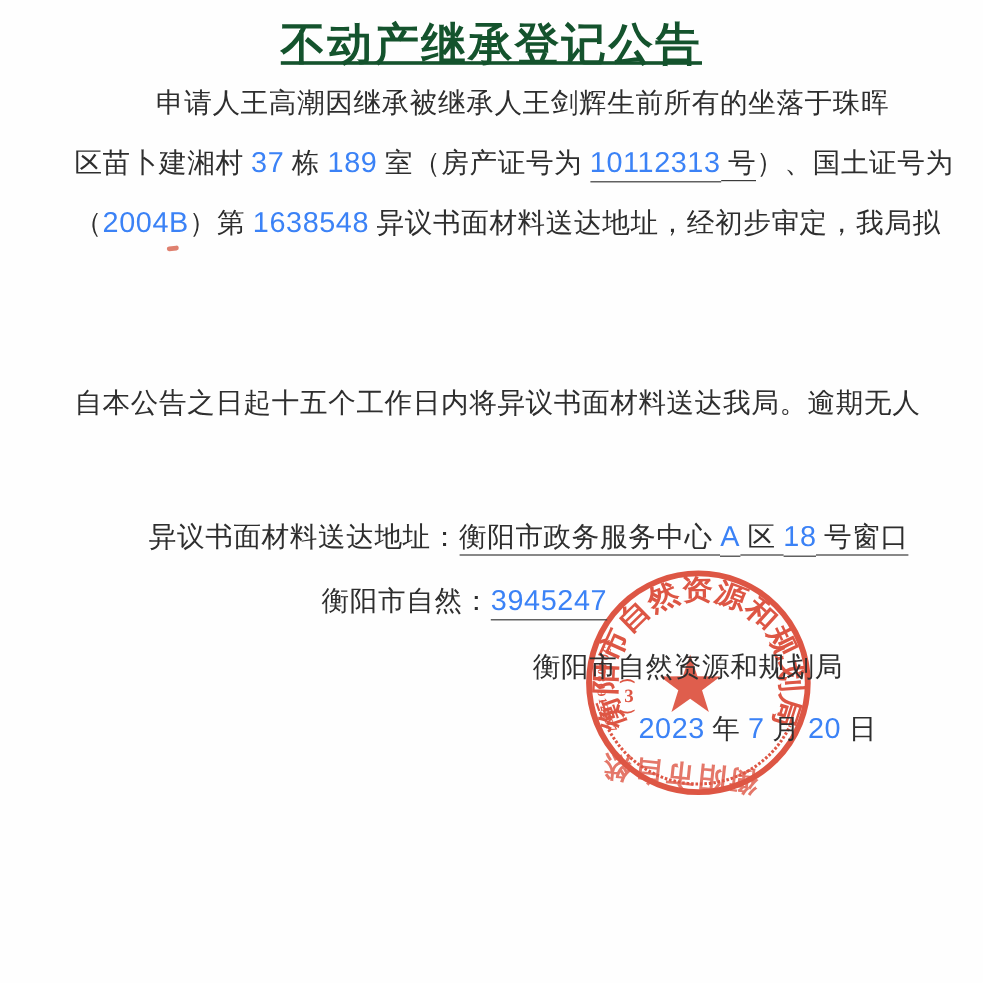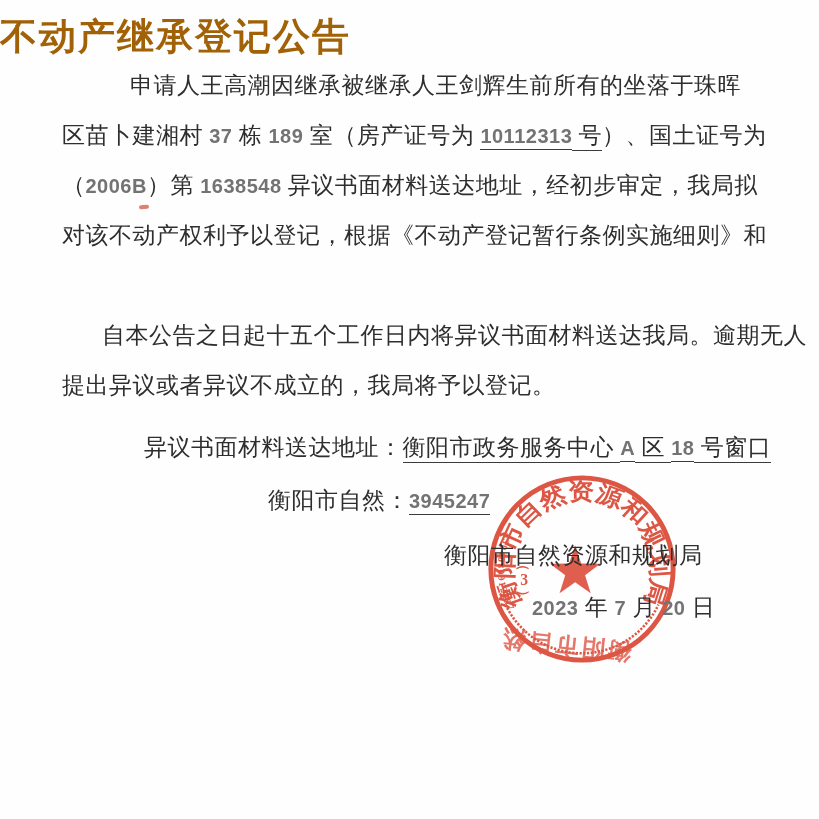--- a/index.html
+++ b/index.html
@@ -12,46 +12,47 @@
     background: #fefefe;
     overflow: hidden;
     font-family: "Liberation Serif", "DejaVu Serif", serif;
     color: var(--ink);
   }
   .doc-title {
     position: absolute;
     top: 12px;
     left: 0;
     width: 100%;
-    text-align: left;
+    text-align: center;
     font-size: 37px;
     font-weight: 700;
     letter-spacing: 2px;
-    color: #a16207;
+    color: #14532d;
     white-space: nowrap;
+    text-decoration: underline;
   }
   .lines-layer {
     position: absolute;
     inset: 0;
     z-index: 2;
   }
   .line {
     position: absolute;
     font-size: 23px;
     line-height: 27px;
     white-space: nowrap;
     color: var(--ink);
     letter-spacing: 0.5px;
     text-align: center;
   }
   .line .num {
     font-family: "Liberation Sans", "DejaVu Sans", sans-serif;
-    font-weight: 700;
-    font-size: 20px;
-    color: #737373;
+    font-weight: 400;
+    font-size: 24px;
+    color: #3b82f6;
     letter-spacing: 0.5px;
   }
   .line .ul {
     border-bottom: 1.6px solid #3b3b3b;
     padding-bottom: 2px;
   }
   .seal-wrap {
     position: absolute;
     left: 484px;
     top: 471px;
@@ -116,25 +117,23 @@
 
       <text class="seal-text" font-size="24" letter-spacing="3" opacity="0.8" text-anchor="middle" transform="translate(84,170) rotate(186)">衡阳市自然</text>
 
       <path d="M 22.05 136.35 A 86 86 0 0 0 177.95 136.35" class="seal-stroke" stroke-width="2.6" stroke-dasharray="2.2 1.6"></path>
     </svg>
   </div>
 
   <div class="lines-layer" id="lines">
       <div class="line" style="top: 72px; left: 130px;"><span>申请人王高潮因继承被继承人王剑辉生前所有的坐落于珠晖</span></div>
       <div class="line" style="top: 122px; left: 62px;"><span>区苗卜建湘村 </span><span class="num">37</span><span> 栋 </span><span class="num">189</span><span> 室（房产证号为 </span><span class="num ul">10112313</span><span class="ul"> 号</span><span>）、国土证号为</span></div>
-      <div class="line" style="top: 172px; left: 62px;"><span>（</span><span class="num">2006B</span><span>）第 </span><span class="num">1638548</span><span> 异议书面材料送达地址，经初步审定，我局拟</span></div>
-      <div class="line" style="top: 222px; left: 62px;"><span>对该不动产权利予以登记，根据《不动产登记暂行条例实施细则》和</span></div>
-      <div class="line" style="top: 322px; left: 62px; margin-left: 40px;"><span>自本公告之日起十五个工作日内将异议书面材料送达我局。逾期无人</span></div>
-      <div class="line" style="top: 372px; left: 62px;"><span>提出异议或者异议不成立的，我局将予以登记。</span></div>
-      <div class="line" style="top: 434px; left: 124px; margin-left: 20px;"><span>异议书面材料送达地址：</span><span class="ul">衡阳市政务服务中心 </span><span class="num ul">A</span><span class="ul"> 区 </span><span class="num ul">18</span><span class="ul"> 号窗口</span></div>
+      <div class="line" style="top: 172px; left: 62px;"><span>（</span><span class="num">2004B</span><span>）第 </span><span class="num">1638548</span><span> 异议书面材料送达地址，经初步审定，我局拟</span></div>
+      <div class="line" style="top: 322px; left: 62px;"><span>自本公告之日起十五个工作日内将异议书面材料送达我局。逾期无人</span></div>
+      <div class="line" style="top: 434px; left: 124px;"><span>异议书面材料送达地址：</span><span class="ul">衡阳市政务服务中心 </span><span class="num ul">A</span><span class="ul"> 区 </span><span class="num ul">18</span><span class="ul"> 号窗口</span></div>
       <div class="line" style="top: 487px; left: 268px;"><span>衡阳市自然：</span><span class="num ul">3945247</span></div>
       <div class="line" style="top: 542px; left: 444px;"><span>衡阳市自然资源和规划局</span></div>
       <div class="line" style="top: 594px; left: 508px; margin-left: 24px;"><span class="num">2023</span><span> 年 </span><span class="num">7</span><span> 月 </span><span class="num">20</span><span> 日</span></div>
     </div>
 
   <div class="speck"></div>
 
 </div>
 
 </body></html>

